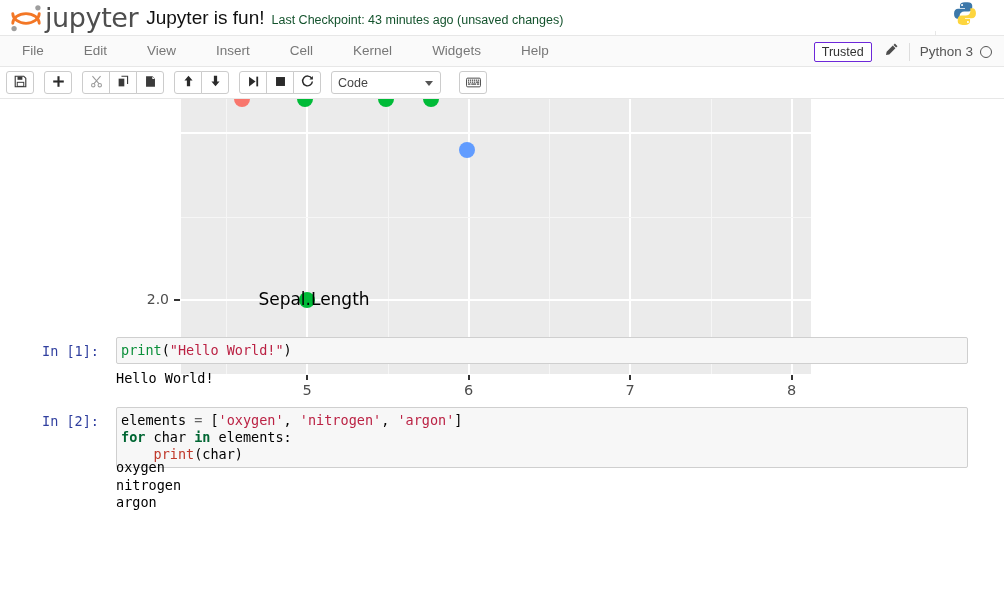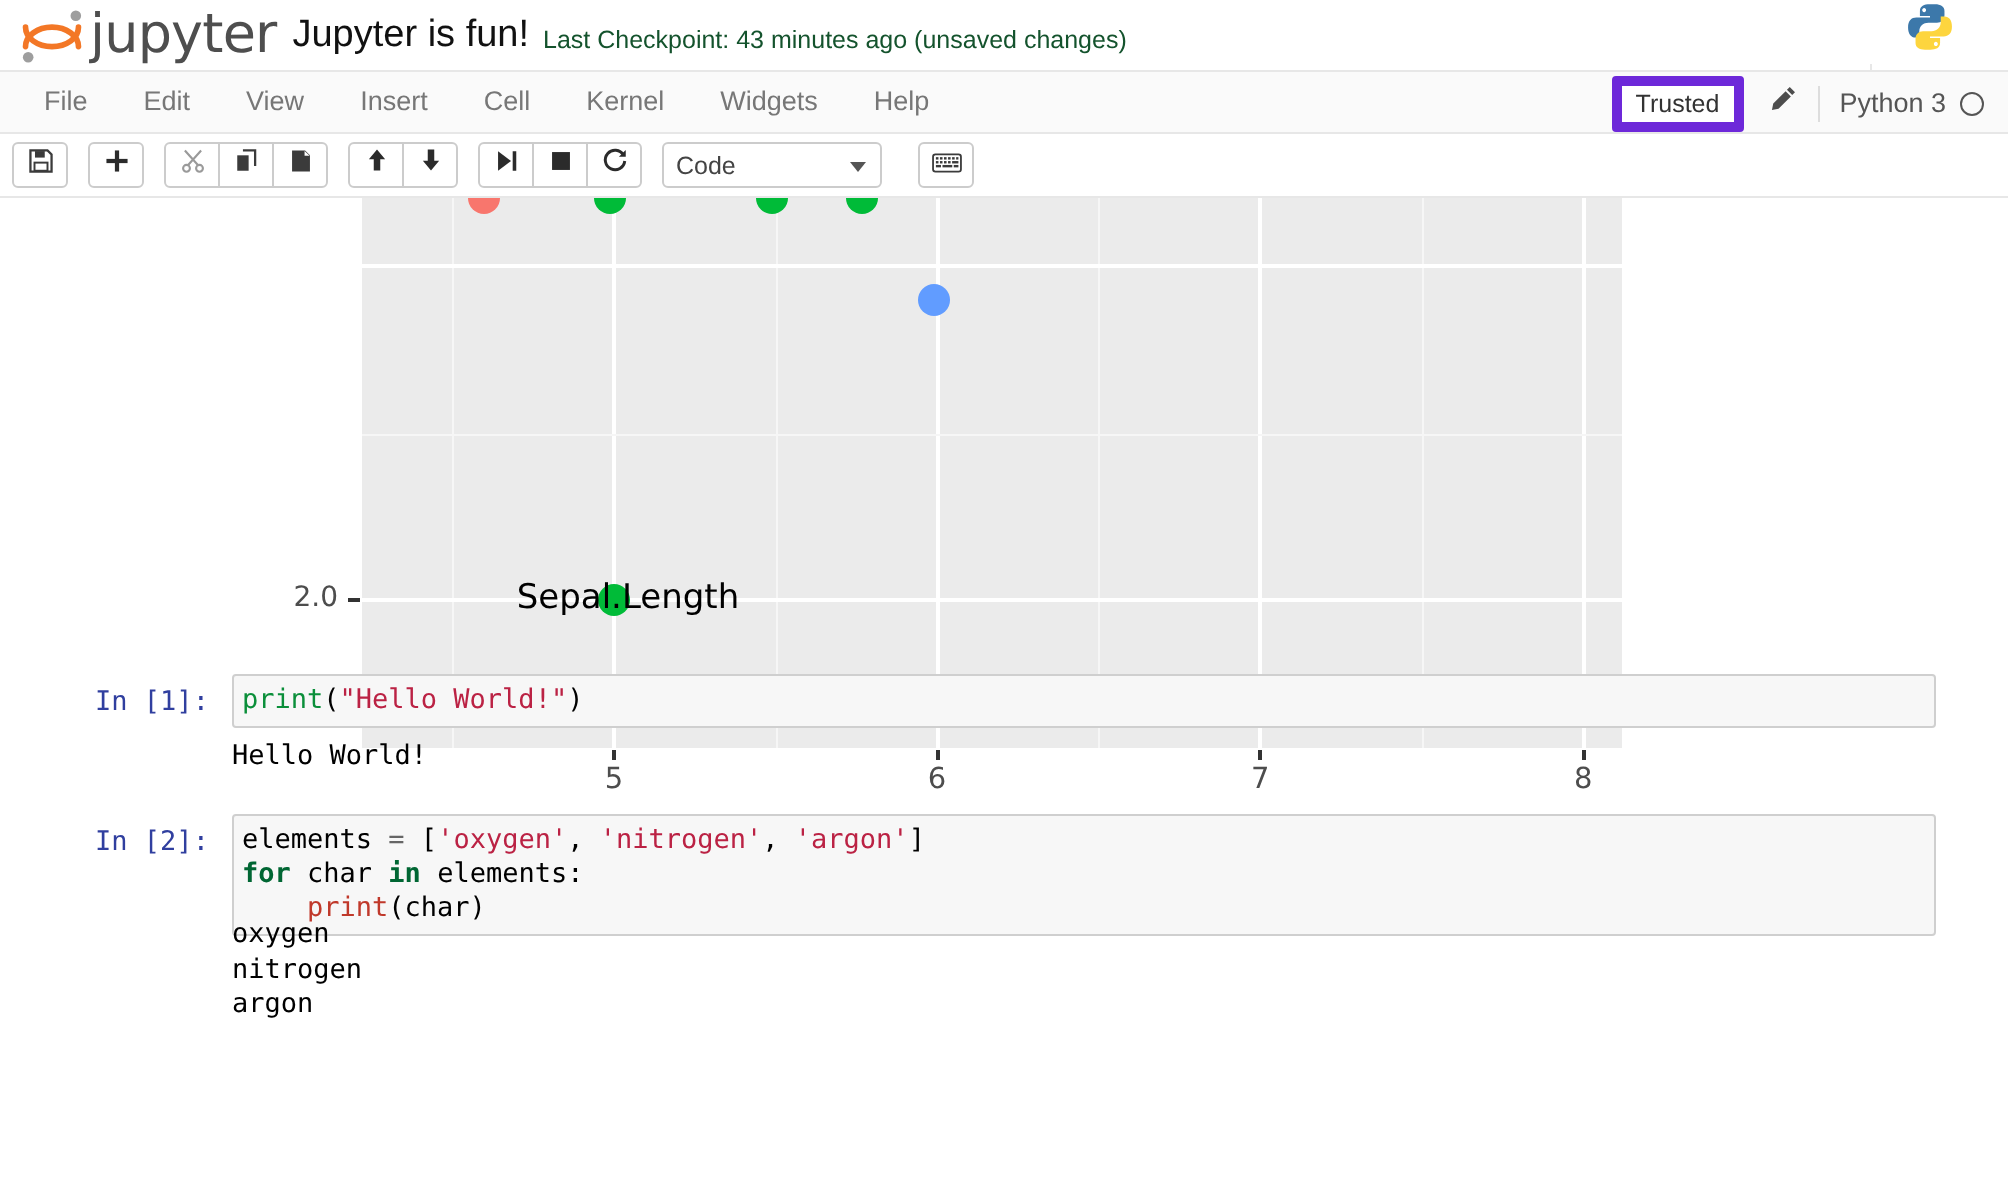--- a/index.html
+++ b/index.html
@@ -44,33 +44,33 @@
     font-size: 13px; color: #333; background: transparent;
     border: none; border-left: 1px solid #e7e7e7;
     padding: 9px 14px 9px 14px; height: 36px; cursor: pointer;
     font-family: "Liberation Sans", sans-serif;
   }
 
   
   .menubar {
     height: 31px; background: #fafafa;
     border-bottom: 1px solid #e7e7e7;
-    display: flex; align-items: center; position: relative;
+    display: flex; align-items: center; position: relative; gap: 12px;
   }
   .menu-item {
     font-size: 13.5px; color: #777; padding: 6px 14px; cursor: pointer;
     line-height: 18px;
   }
   .menu-item:first-child { margin-left: 8px; }
   .menubar-right {
     position: absolute; right: 8px; top: 0; height: 31px;
     display: flex; align-items: center; gap: 0px;
   }
   .trusted-box {
-    font-size: 12.5px; color: #333; border: 5px solid #6d28d9;
+    font-size: 12.5px; color: #333; border: 1px solid #6d28d9;
     border-radius: 2px; padding: 2px 7px; background: #fff; cursor: pointer;
   }
   .pencil-icon { margin: 0 10px 0 12px; cursor: pointer; }
   .divider-v { width:1px; height: 18px; background: #ddd; }
   .kernel-name { font-size: 13.5px; color: #555; margin: 0 7px 0 10px; }
   .kernel-circle {
     width: 12px; height: 12px; border-radius: 50%;
     border: 1.6px solid #555; margin-right: 4px;
   }
 
@@ -126,21 +126,21 @@
   .tick-mark-x { position:absolute; width:2px; height:5px; background:#333; }
   .tick-mark-y { position:absolute; width:6px; height:2px; background:#333; }
   .axis-title {
     position:absolute; font-size:17px; color:#000; text-align:center; width:100%;
     font-family:"DejaVu Sans", sans-serif;
   }
 
   
   .cell { position: absolute; left: 0; width: 1004px; }
   .prompt {
-    position: absolute; left: 42px; width: 68px; text-align: center;
+    position: absolute; left: 42px; width: 68px; text-align: left;
     font-family: "DejaVu Sans Mono", monospace; font-size: 13.5px;
     color: #303f9f; line-height: 20px; white-space: pre;
   }
   .input-box {
     position: absolute; left: 116px; width: 852px;
     background: #f7f7f7; border: 1px solid #cfcfcf; border-radius: 2px;
     padding: 4px 4px 4px 4px;
     font-family: "DejaVu Sans Mono", monospace; font-size: 13.5px;
     line-height: 17px; color: #000; white-space: pre;
   }

